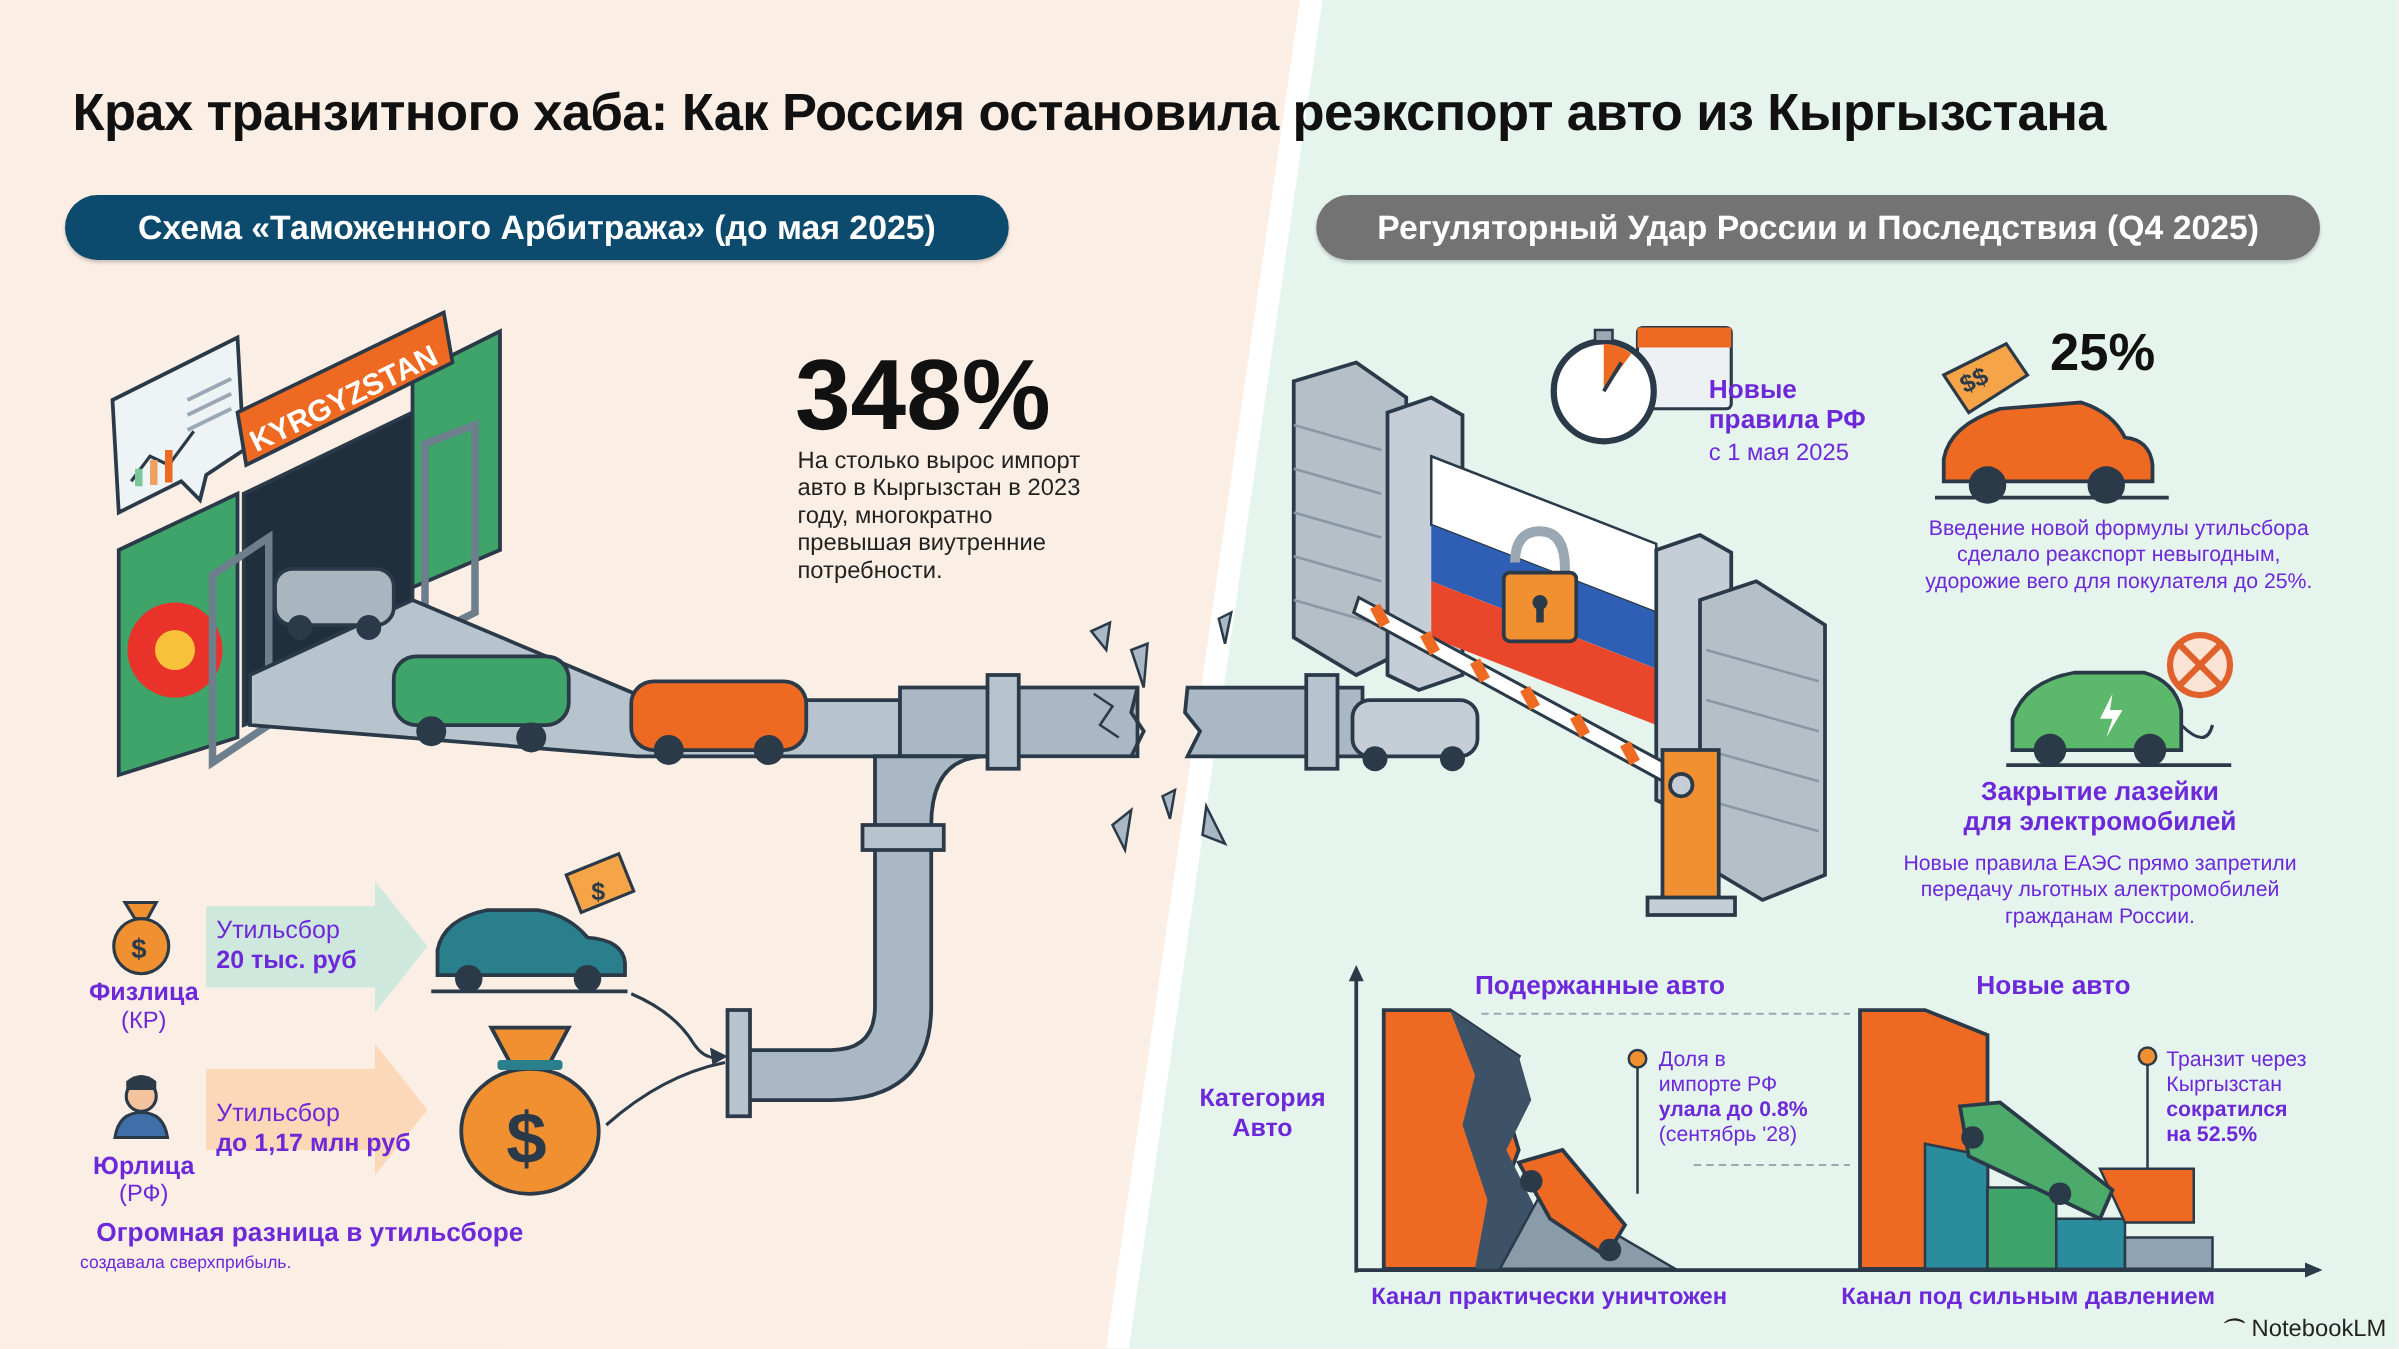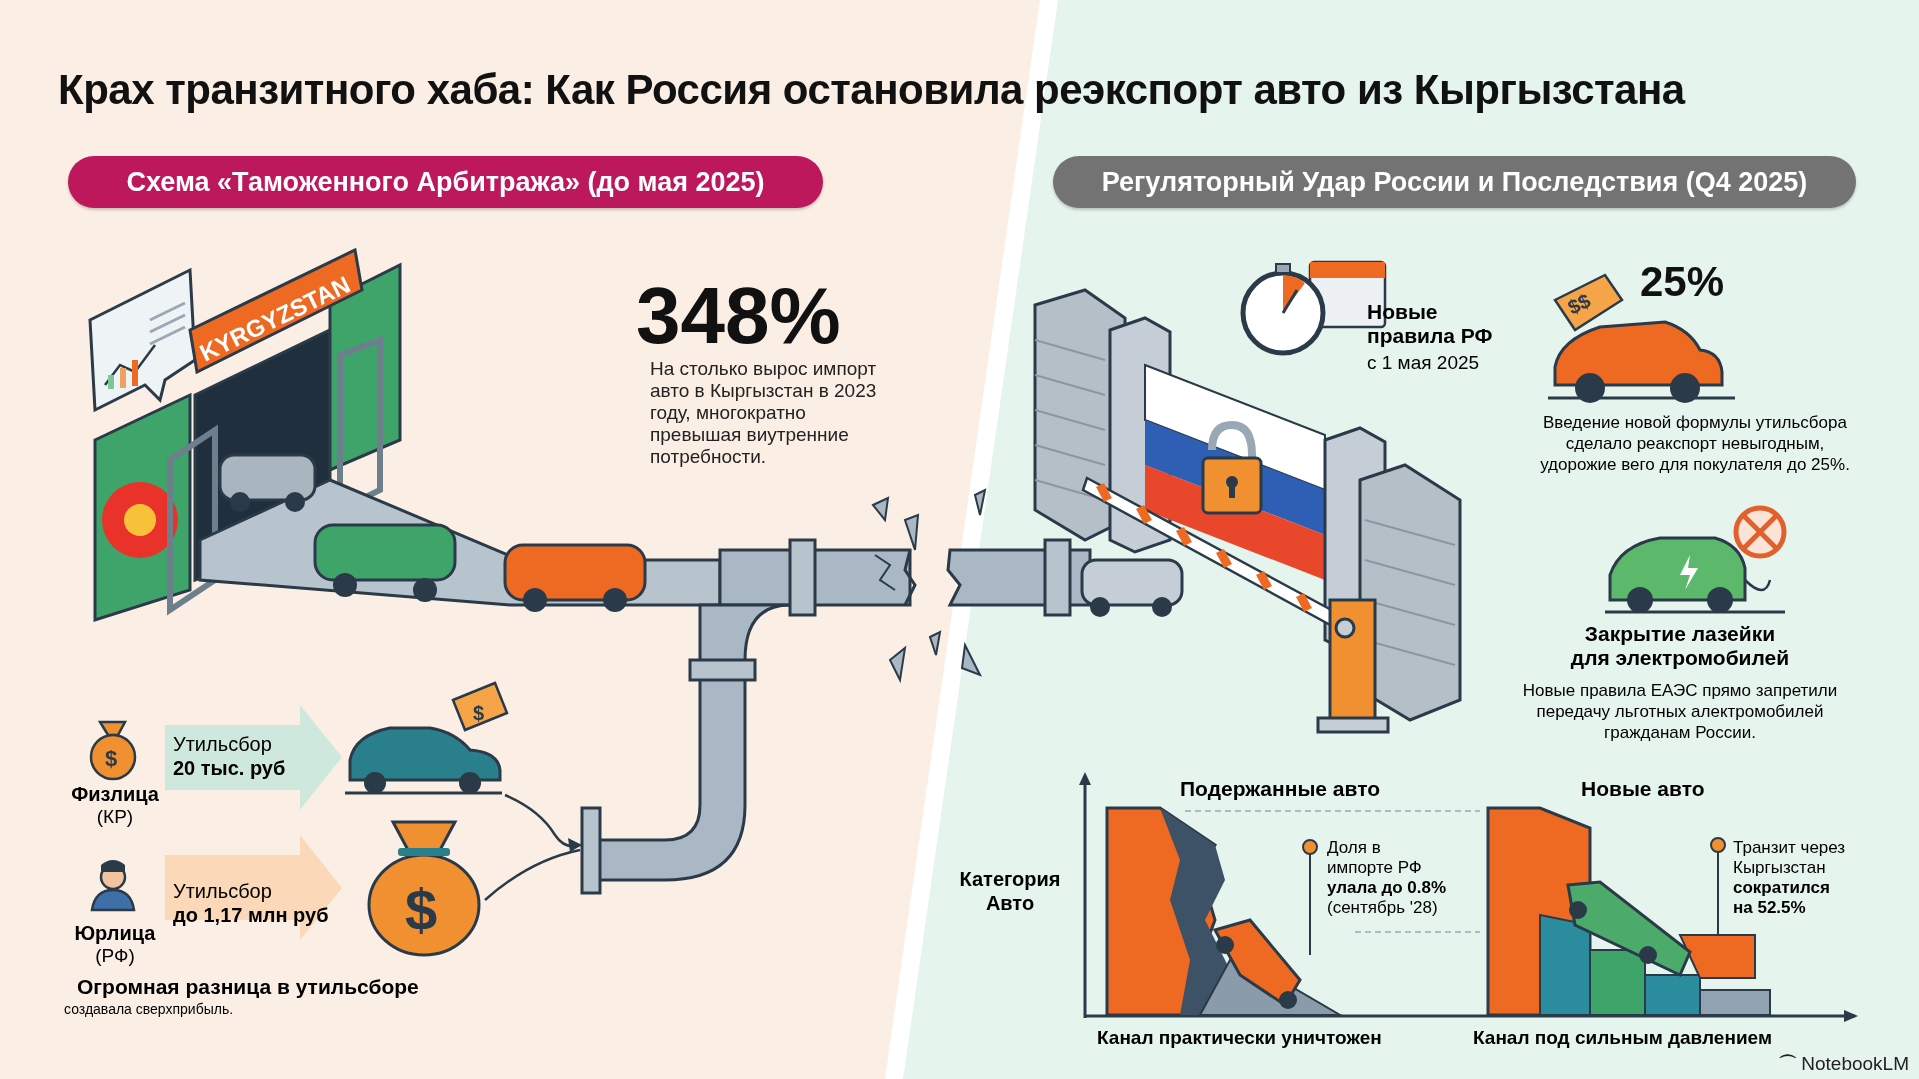--- a/index.html
+++ b/index.html
@@ -2,25 +2,25 @@
 <html><head>
 <meta charset="utf-8">
 <style>
   html,body{margin:0;padding:0;}
   body{width:1919px;height:1079px;position:relative;overflow:hidden;font-family:"Liberation Sans","DejaVu Sans",sans-serif;color:#1a1a1a;background:#f9efe6;}
   .bg-left{position:absolute;left:0;top:0;width:1919px;height:1079px;background:#fbefe5;}
   .bg-right{position:absolute;left:0;top:0;width:1919px;height:1079px;background:#e6f4ee;clip-path:polygon(1050px 0,1919px 0,1919px 1079px,895px 1079px);}
   .divider{position:absolute;left:0;top:0;width:1919px;height:1079px;background:#ffffff;clip-path:polygon(1040px 0,1058px 0,903px 1079px,885px 1079px);}
   .title{position:absolute;left:58px;top:66px;font-size:42px;font-weight:bold;letter-spacing:-0.5px;color:#111;white-space:nowrap;}
   .pill{position:absolute;height:52px;border-radius:26px;color:#fff;font-size:27px;font-weight:bold;display:flex;align-items:center;justify-content:center;box-shadow:0 2px 3px rgba(0,0,0,.2);white-space:nowrap;}
-  .pill-left{left:68px;top:156px;width:755px;background:#be185d;}
+  .pill-left{left:52px;top:156px;width:755px;background:#0c4a6e;}
   .pill-right{left:1053px;top:156px;width:803px;background:#737373;}
   .big-stat{position:absolute;left:636px;top:270px;font-size:80px;font-weight:bold;color:#111;}
-  .stat-desc{position:absolute;left:638px;top:358px;font-size:19px;line-height:22px;color:#222;width:260px;margin-left:12px;}
-  .txt{position:absolute;color:#000000;}
+  .stat-desc{position:absolute;left:638px;top:358px;font-size:19px;line-height:22px;color:#222;width:260px;}
+  .txt{position:absolute;color:#6d28d9;}
   .b{font-weight:bold;}
   .center{text-align:center;}
   .logo{position:absolute;right:10px;bottom:2px;font-size:19px;color:#222;display:flex;align-items:center;gap:4px;}
   svg{position:absolute;overflow:visible;}
 </style>
 </head>
 <body>
 
 <div class="bg-left"></div>
 <div class="bg-right"></div>

